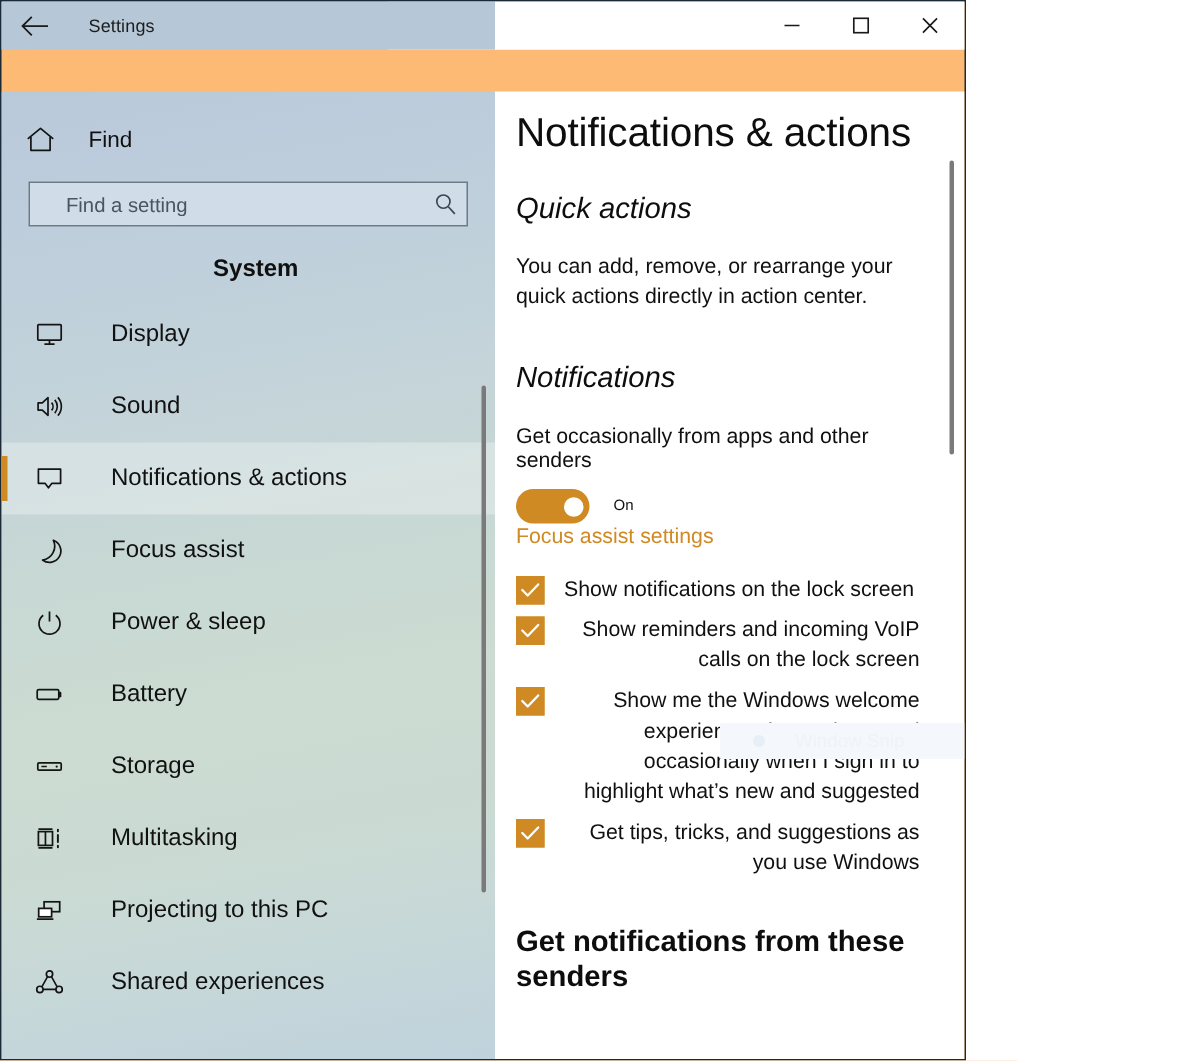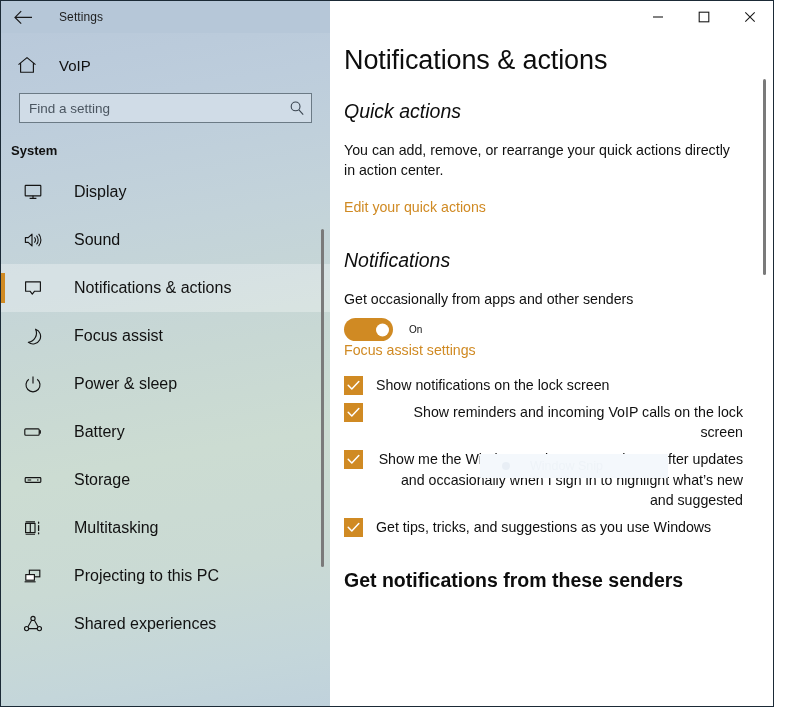--- a/index.html
+++ b/index.html
@@ -7,27 +7,28 @@
   html, body {
     width: 802px;
     height: 707px;
     overflow: hidden;
     font-family: "Liberation Sans", sans-serif;
     background: #ffffff;
   }
 
   .window {
     position: relative;
-    width: 774px;
+    width: 644px;
     height: 707px;
     border: 1px solid #1b2a36;
     background: #fdba74;
     overflow: hidden;
     display: flex;
     flex-direction: column;
+    gap: 28px;
   }
 
   
   .titlebar {
     position: relative;
     height: 32px;
     flex: 0 0 32px;
     display: flex;
     align-items: center;
     background: linear-gradient(to right, #b6c7d8 0%, #b9c9d9 40%, #ffffff 40.2%, #ffffff 100%);
@@ -118,36 +119,37 @@
   }
   .search-box input {
     flex: 1;
     height: 28px;
     border: 0;
     outline: none;
     background: transparent;
     font-family: "Liberation Sans", sans-serif;
     font-size: 13.5px;
     color: #1a1a1a;
-    padding: 0 9px;
+    padding: 0 24px;
   }
   .search-box input::placeholder { color: #4a5560; opacity: 1; }
   .search-ico {
     width: 28px;
     display: flex;
     align-items: center;
     justify-content: center;
     cursor: pointer;
   }
 
   .group-title {
-    font-size: 13px;
+    font-size: 16px;
     font-weight: bold;
     color: #101010;
     padding: 20px 0 10px 10px;
+    text-align: center;
   }
 
   .nav-list { position: relative; }
   .nav-item {
     position: relative;
     display: flex;
     align-items: center;
     height: 48px;
     padding-left: 16px;
     cursor: pointer;
@@ -378,21 +380,21 @@
   <div class="body-row">
 
     <div class="sidebar">
 
       <div class="home-row">
         <span class="home-ico">
           <svg width="20" height="18" viewBox="0 0 20 18">
             <path d="M1.5 8.6 L10 1.6 L18.5 8.6 M3.6 7.3 V16.2 H16.4 V7.3" fill="none" stroke="#141414" stroke-width="1.15" stroke-linejoin="round"></path>
           </svg>
         </span>
-        <span class="home-label">VoIP</span>
+        <span class="home-label">Find</span>
       </div>
 
       <div class="search-wrap">
         <div class="search-box">
           <input type="text" placeholder="Find a setting" style="">
           <span class="search-ico">
             <svg width="16" height="16" viewBox="0 0 16 16">
               <circle cx="6.6" cy="6.4" r="4.4" fill="none" stroke="#3a4550" stroke-width="1.1"></circle>
               <path d="M9.9 9.8 L14.2 14.6" stroke="#3a4550" stroke-width="1.1" fill="none"></path>
             </svg>
@@ -515,21 +517,20 @@
       <div class="sb-scroll"></div>
     </div>
 
     <div class="main">
       <div class="main-inner">
 
         <h1 class="page-title">Notifications &amp; actions</h1>
 
         <h2 class="sec-head">Quick actions</h2>
         <p class="body-text">You can add, remove, or rearrange your quick actions directly in action center.</p>
-        <a class="link">Edit your quick actions</a>
 
         <h2 class="sec-head notif">Notifications</h2>
 
         <div class="field-label">Get occasionally from apps and other senders</div>
 
         <div class="toggle-row">
           <div class="toggle">
             <div class="knob"></div>
           </div>
           <span class="toggle-state">On</span>

